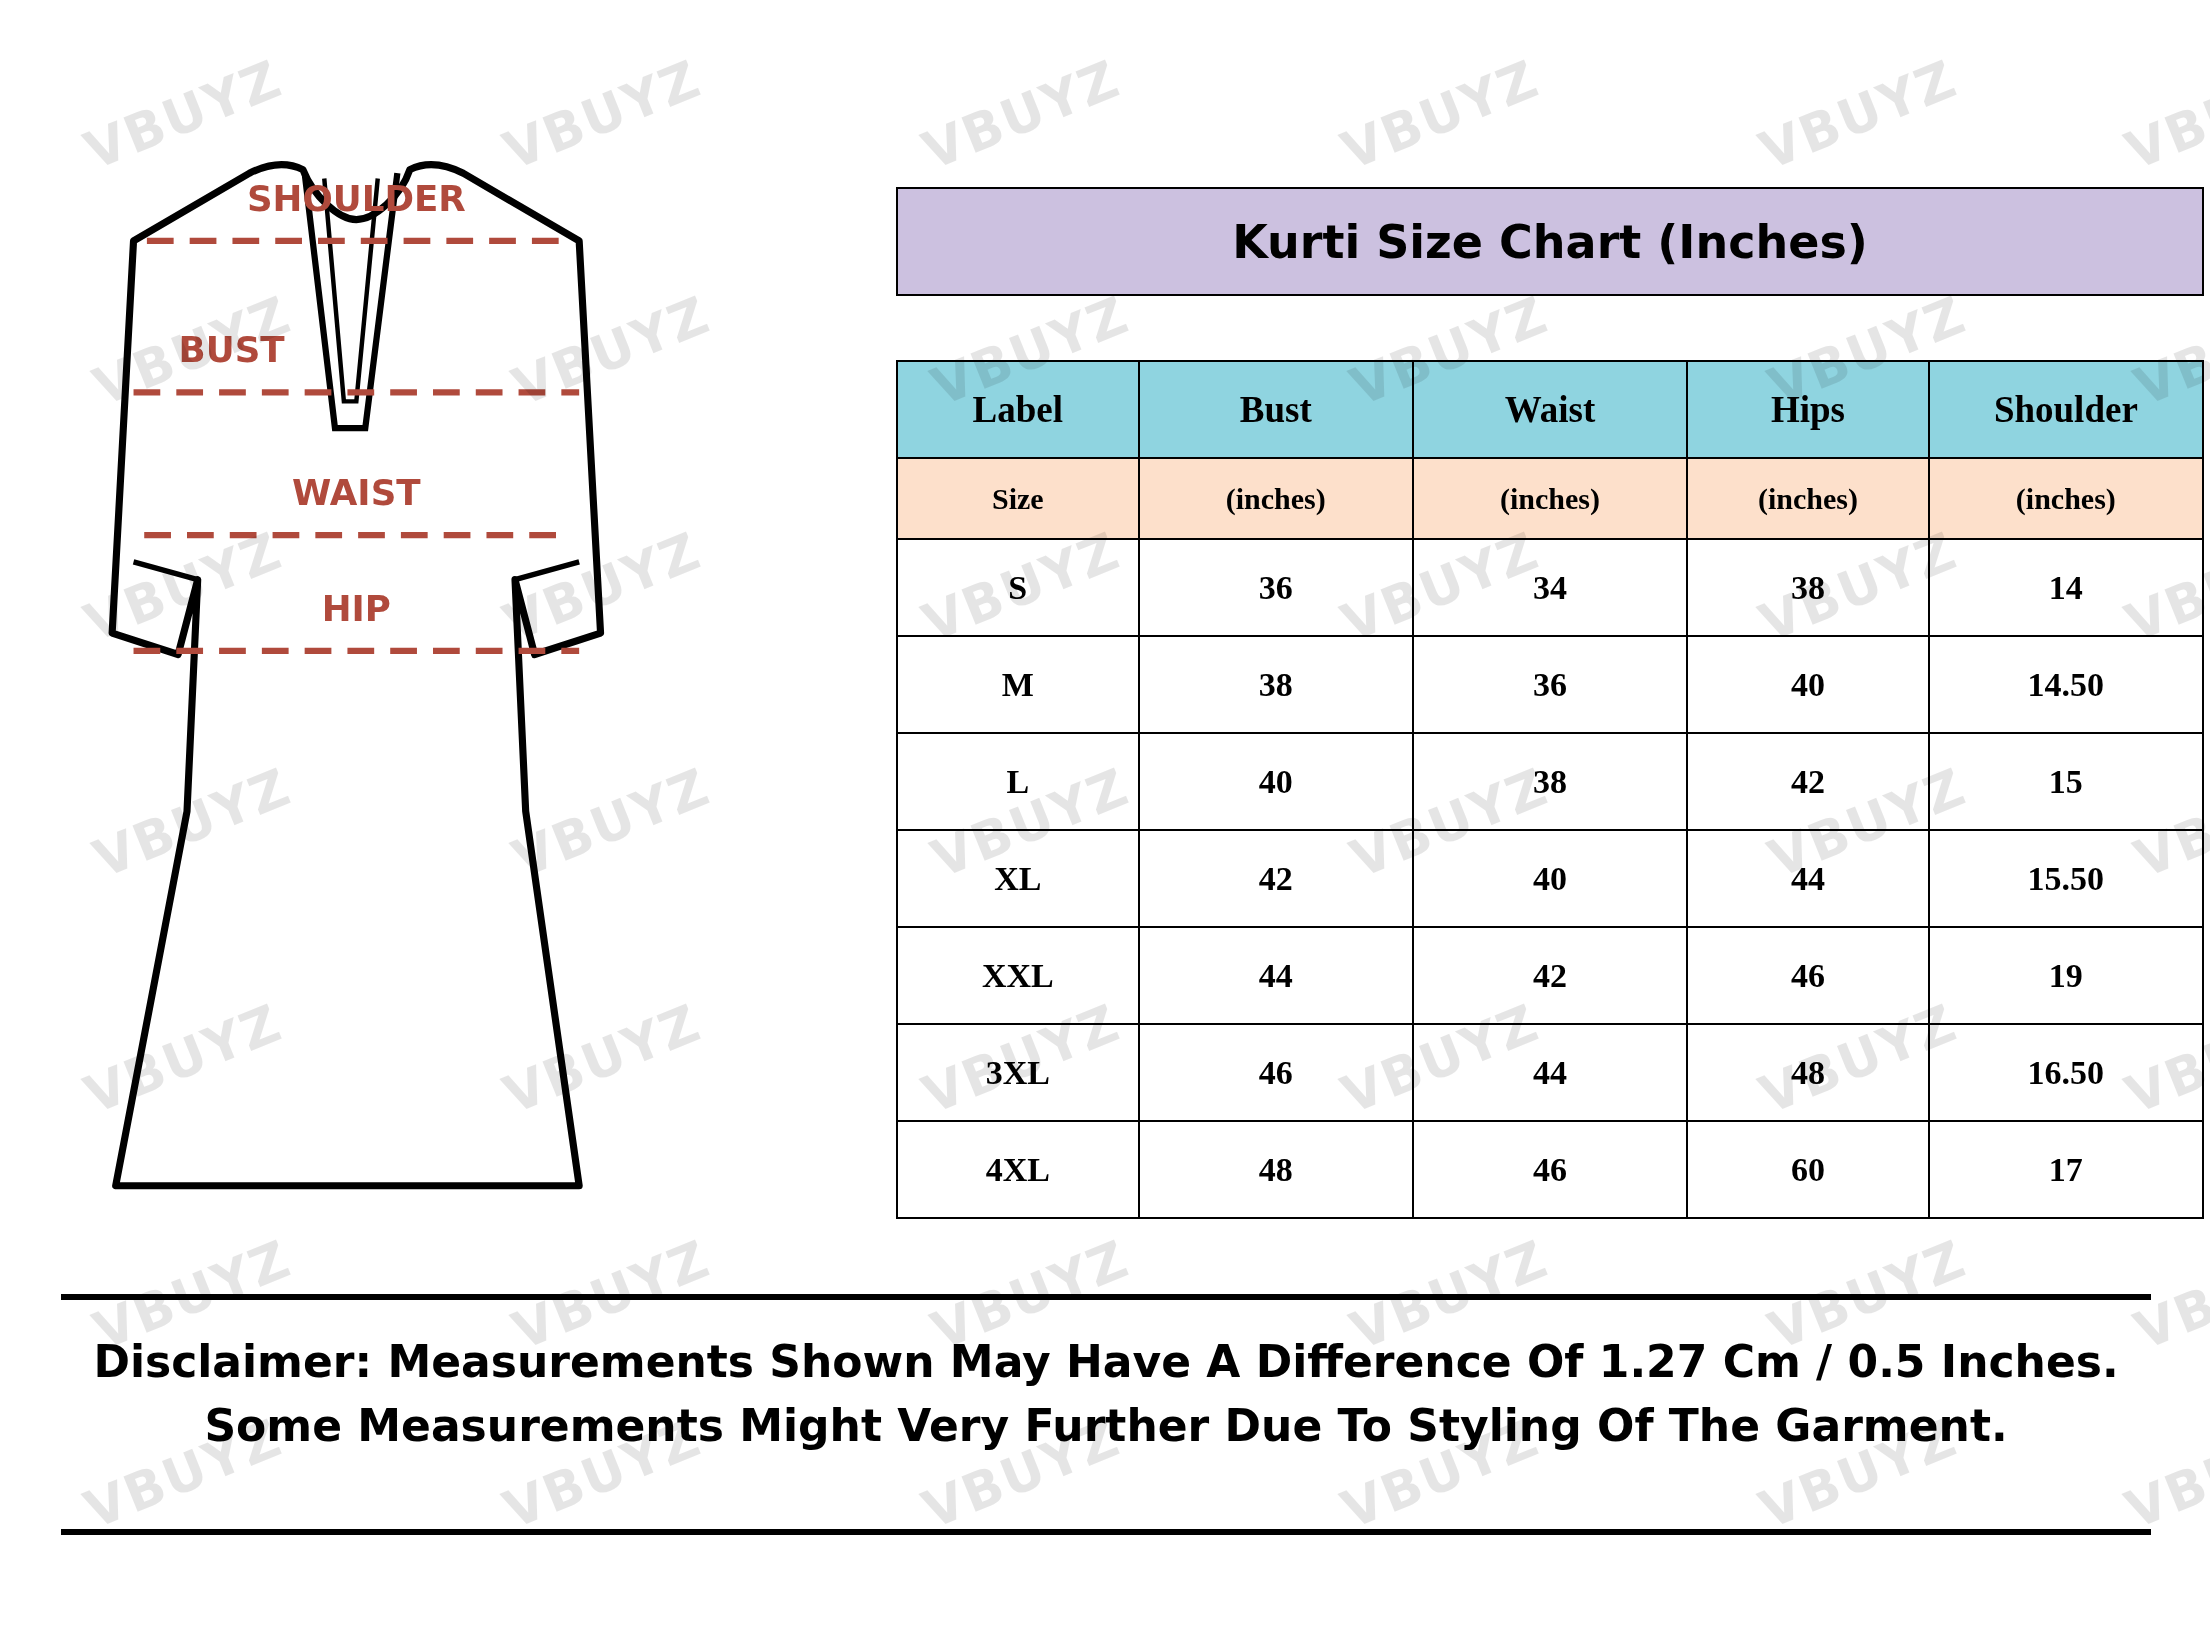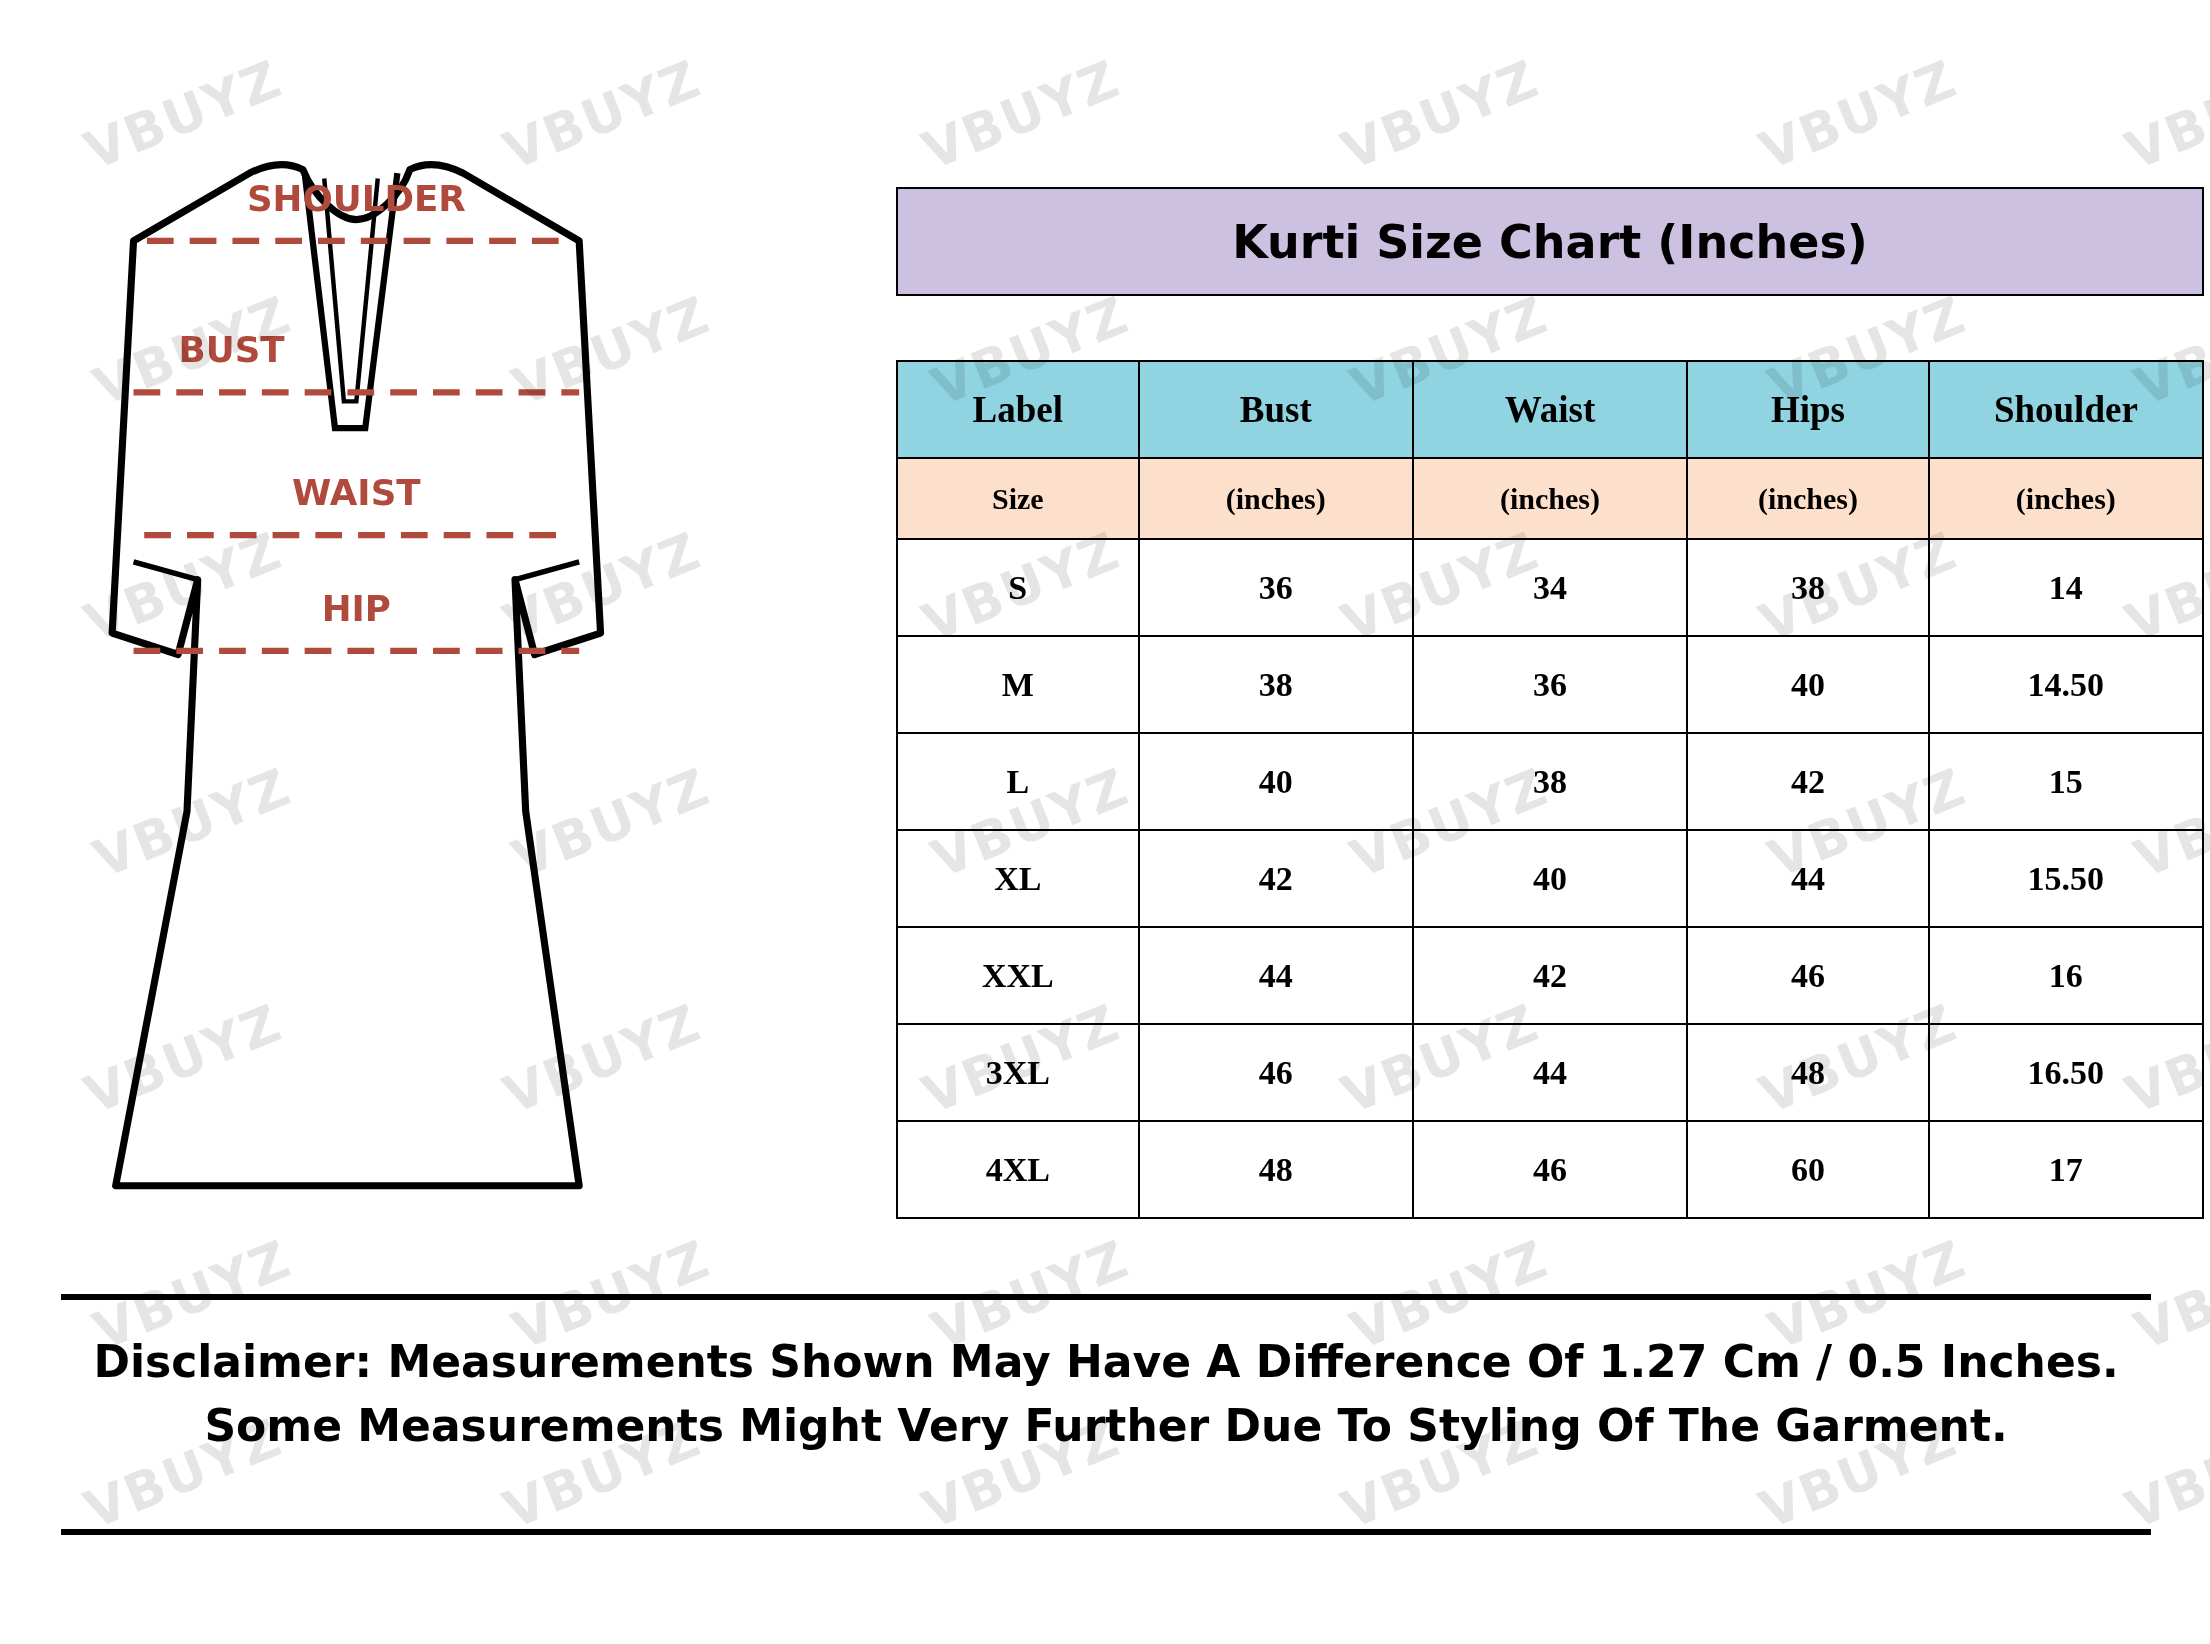--- a/index.html
+++ b/index.html
@@ -220,21 +220,21 @@
           <td>42</td>
           <td>40</td>
           <td>44</td>
           <td>15.50</td>
         </tr>
         <tr>
           <td>XXL</td>
           <td>44</td>
           <td>42</td>
           <td>46</td>
-          <td>16</td>
+          <td>19</td>
         </tr>
         <tr>
           <td>3XL</td>
           <td>46</td>
           <td>44</td>
           <td>48</td>
           <td>16.50</td>
         </tr>
         <tr>
           <td>4XL</td>

